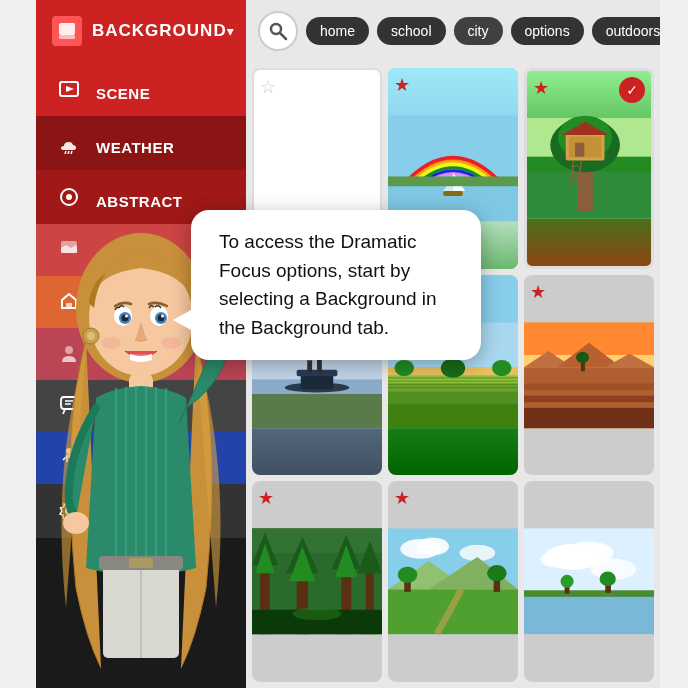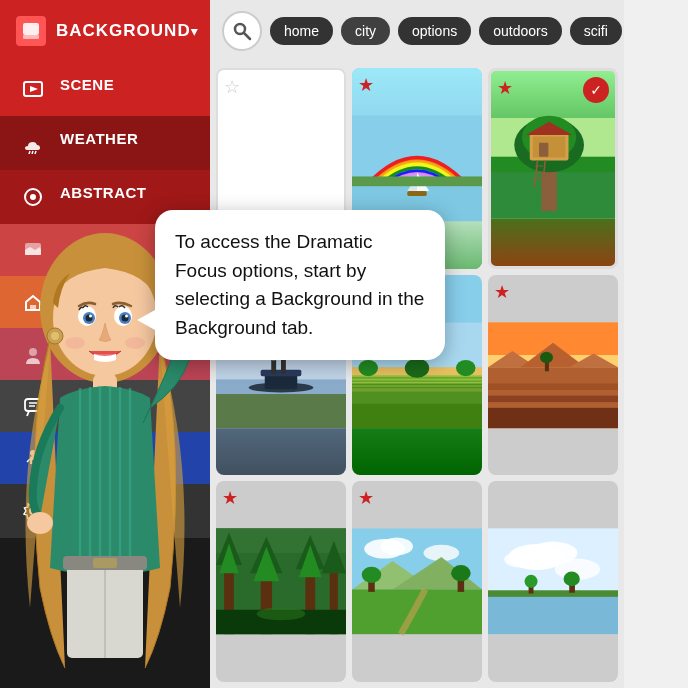--- a/index.html
+++ b/index.html
@@ -10,20 +10,21 @@
       font-family: Arial, sans-serif;
       background: #f0f0f0;
     }
 
     
     .app-container {
       display: flex;
       width: 624px;
       height: 688px;
       position: relative;
+      margin-left: 36px;
     }
 
     
     .sidebar {
       width: 210px;
       height: 688px;
       background: #1a1a1a;
       flex-shrink: 0;
       display: flex;
       flex-direction: column;
@@ -63,21 +64,21 @@
       letter-spacing: 1px;
     }
 
     .chevron-down {
       color: white;
       font-size: 14px;
     }
 
     .sidebar-item {
       display: flex;
-      align-items: flex-start;
+      align-items: flex-end;
       gap: 14px;
       padding: 14px 20px;
       cursor: pointer;
       position: relative;
     }
 
     .sidebar-item-scene { background: #cc2222; }
     .sidebar-item-abstract { background: #a01818; }
     .sidebar-item-weather { background: #8b1414; }
     .sidebar-item-4 { background: #c44; height: 52px; }
@@ -218,21 +219,21 @@
       color: white;
       font-size: 14px;
       z-index: 2;
     }
 
     
     .speech-bubble {
       position: absolute;
       background: white;
       border-radius: 18px;
-      padding: 18px 20px;
+      padding: 18px 28px;
       z-index: 50;
       width: 290px;
       box-shadow: 0 4px 20px rgba(0,0,0,0.3);
       left: 155px;
       top: 210px;
     }
 
     .speech-bubble::before {
       content: '';
       position: absolute;
@@ -380,20 +381,21 @@
   <div class="main-content">
 
     <div class="top-bar">
       <div class="search-btn">
         <svg width="20" height="20" viewBox="0 0 20 20">
           <circle cx="8" cy="8" r="5" fill="none" stroke="#555" stroke-width="2.5"></circle>
           <line x1="12" y1="12" x2="18" y2="18" stroke="#555" stroke-width="2.5" stroke-linecap="round"></line>
         </svg>
       </div>
       <div class="filter-tag">home</div>
+      <div class="filter-tag">school</div>
       <div class="filter-tag active">city</div>
       <div class="filter-tag">options</div>
       <div class="filter-tag">outdoors</div>
       <div class="filter-tag">scifi</div>
     </div>
 
     <div class="grid-container">
 
       <div class="grid-cell cell-1">
         <span class="star-empty">☆</span>

